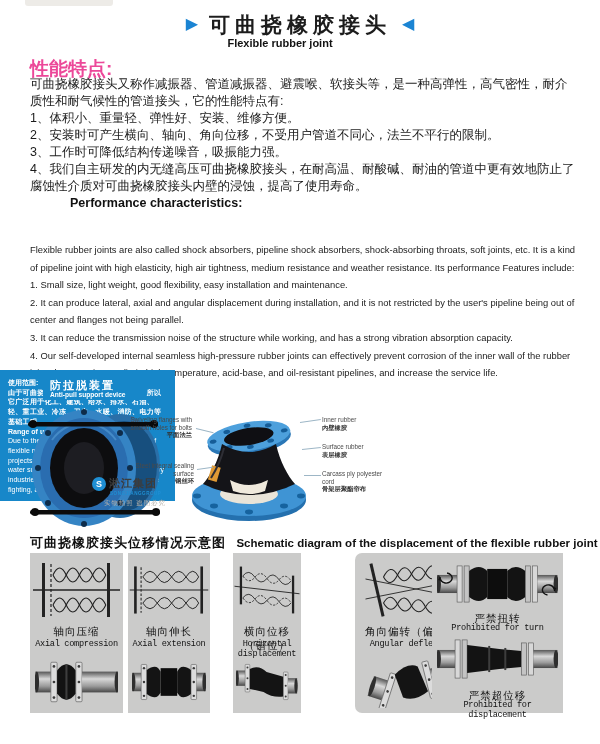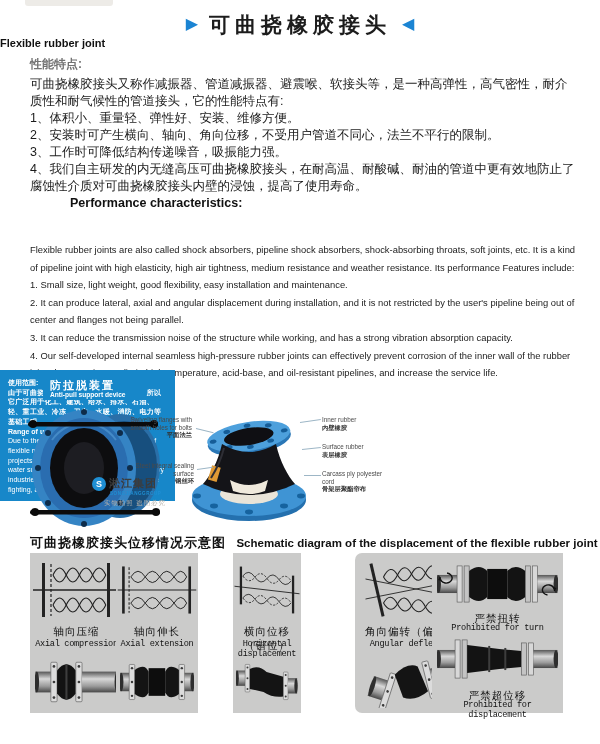--- a/index.html
+++ b/index.html
@@ -7,24 +7,24 @@
         font-family:"Liberation Sans","DejaVu Sans",sans-serif;color:#1a1a1a;}
   .abs{position:absolute;}
 
   
   .artifact{left:25px;top:0;width:88px;height:6px;background:#dedbd4;border-radius:0 0 3px 3px;opacity:.55;}
 
   
   .title-row{left:0;top:11px;width:600px;text-align:center;white-space:nowrap;}
   .title-arrow{color:#1b84d3;font-size:16px;vertical-align:3px;margin:0 11px;}
   .title-cn{display:inline;font-size:21px;font-weight:bold;letter-spacing:5px;color:#1c1c1c;margin:0;}
-  .subtitle{left:0;top:37px;width:560px;text-align:left;font-size:11px;font-weight:bold;color:#111;}
-
-  
-  .cn-heading{left:30px;top:56px;font-size:12px;font-weight:bold;color:#737373;}
+  .subtitle{left:0;top:37px;width:560px;text-align:center;font-size:11px;font-weight:bold;color:#111;}
+
+  
+  .cn-heading{left:30px;top:56px;font-size:19px;font-weight:bold;color:#ec4899;}
   .cn-body{left:30px;top:76px;width:549px;font-size:12.5px;line-height:17px;font-weight:500;color:#1b1b1b;}
   .cn-body p{margin:0;}
 
   
   .en-heading{left:30px;top:196px;font-size:12.5px;font-weight:bold;color:#111;padding-left:40px;}
   .en-body{left:30px;top:217px;width:552px;font-size:9.4px;line-height:17.6px;color:#222;margin-top:24px;}
   .en-body p{margin:0;}
 
   
   .fig{left:0;top:370px;width:600px;height:170px;}
@@ -55,21 +55,21 @@
          padding:8px 8px;box-sizing:border-box;font-size:7px;line-height:9.7px;}
   .usage .h{font-weight:bold;}
   .usage .b-cn{font-weight:bold;letter-spacing:.3px;}
 
   
   .schem-title{left:30px;top:533px;white-space:nowrap;}
   .st-cn{font-size:13px;font-weight:bold;color:#111;letter-spacing:1px;}
   .st-en{font-size:11.5px;font-weight:bold;color:#111;margin-left:6px;}
 
   .panel{position:absolute;top:553px;height:160px;background:#cbcbca;box-sizing:border-box;}
-  .p1{left:30px;width:93px;}  .p2{left:116px;width:82px;}
+  .p1{left:30px;width:93px;}  .p2{left:128px;width:82px;}
   .p3{left:233px;width:68px;} .p4{left:355px;width:112px;border-radius:7px;}
   .p5{left:432px;width:131px;}
   .cap{position:absolute;width:100%;text-align:center;color:#111;}
   .cap-cn{font-size:10.5px;font-weight:normal;letter-spacing:1px;}
   .cap-en{font-family:"Liberation Mono","DejaVu Sans Mono",monospace;font-size:8.6px;letter-spacing:-0.3px;}
   .diagram{position:absolute;left:0;top:2px;width:100%;height:70px;}
   .jphoto{position:absolute;left:5%;bottom:5px;width:90%;height:52px;}
   .p5 .ph-a{position:absolute;left:4%;top:3px;width:92%;height:56px;}
   .p5 .ph-b{position:absolute;left:4%;top:80px;width:92%;height:52px;}
 </style>

